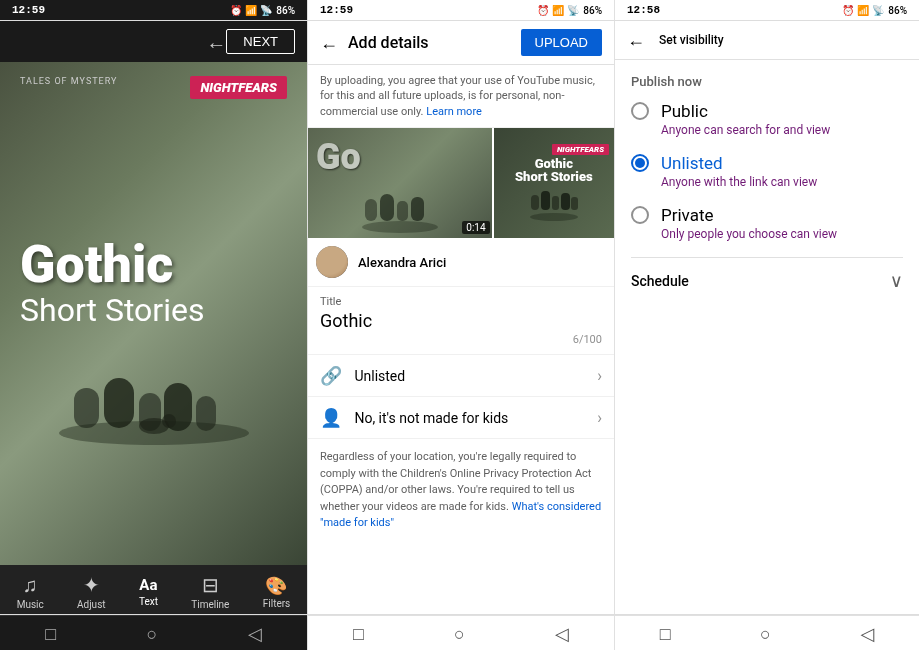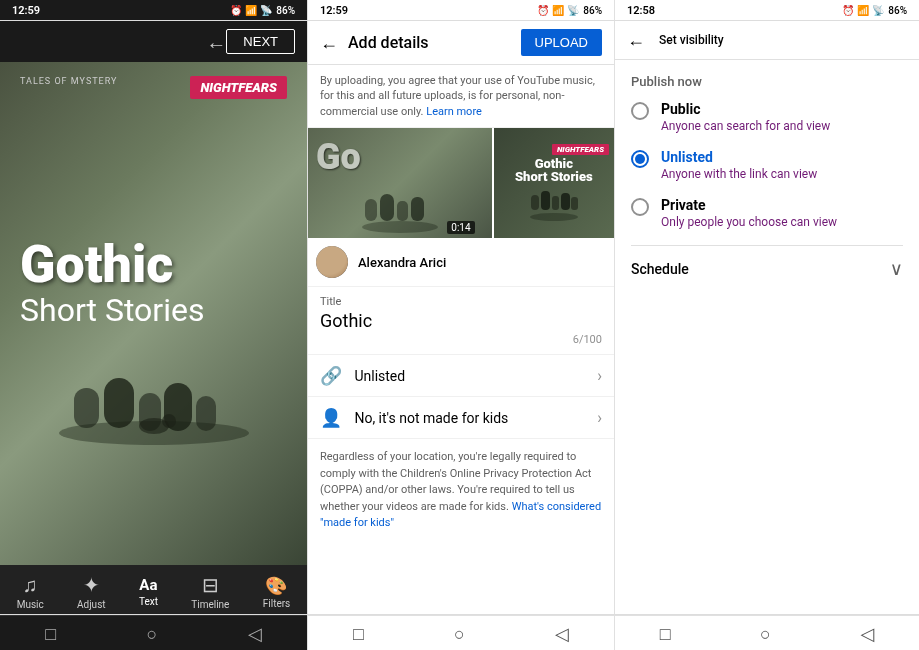--- a/index.html
+++ b/index.html
@@ -101,21 +101,21 @@
       width: 40%; background: linear-gradient(135deg, #3a4535 0%, #5a6a50 100%);
       display: flex; flex-direction: column; justify-content: center; align-items: center;
       padding: 5px; border-left: 2px solid #fff; position: relative;
     }
     .thumb-nightfears {
       background: #cc2255; color: #fff; font-size: 8px; font-weight: 900; font-style: italic;
       padding: 1px 5px; border-radius: 1px; margin-bottom: 2px; align-self: flex-end;
     }
     .thumb-secondary-title { font-size: 13px; font-weight: 900; color: #fff; text-align: center; line-height: 1; }
     .thumb-duration {
-      position: absolute; bottom: 4px; right: 17px;
+      position: absolute; bottom: 4px; right: 2px;
       background: rgba(0,0,0,0.7); color: #fff; font-size: 10px; padding: 1px 4px; border-radius: 2px;
     }
     .uploader-row {
       display: flex; align-items: center; gap: 10px; padding: 8px 8px;
       border-bottom: 1px solid #f0f0f0;
     }
     .avatar {
       width: 32px; height: 32px; border-radius: 50%;
       background: linear-gradient(135deg, #888, #555); flex-shrink: 0;
       display: flex; align-items: center; justify-content: center; overflow: hidden;
@@ -157,41 +157,41 @@
     .radio-btn {
       width: 18px; height: 18px; border-radius: 50%;
       border: 2px solid #909090; flex-shrink: 0; margin-top: 1px;
       display: flex; align-items: center; justify-content: center;
     }
     .radio-btn.selected { border-color: #065fd4; }
     .radio-btn.selected::after {
       content: ''; width: 10px; height: 10px; border-radius: 50%; background: #065fd4;
     }
     .radio-option-content { flex: 1; }
-    .radio-option-title { font-size: 14px; font-weight: 700; color: #000; }
+    .radio-option-title { font-size: 17px; font-weight: 400; color: #000; }
     .radio-option-title.selected { color: #065fd4; }
     .radio-option-desc { font-size: 12px; color: #701a75; margin-top: 2px; }
     .schedule-row {
       display: flex; align-items: center; justify-content: space-between;
       padding: 12px 0; border-top: 1px solid #e0e0e0; cursor: pointer;
     }
     .schedule-label { font-size: 14px; font-weight: 500; color: #000; }
     .schedule-chevron { font-size: 18px; color: #606060; }
 
     
     .nav-bar {
       background: #fff; display: flex; justify-content: space-around; align-items: center;
       padding: 6px 0; border-top: 1px solid #e0e0e0; height: 36px;
     }
     .nav-btn { font-size: 18px; color: #555; cursor: pointer; }
 
     .back-arrow { font-size: 18px; color: #000; cursor: pointer; }
     
     
-    .status-left { color: #000; font-size: 11px; font-weight: 600; }
+    .status-left { color: #000; font-size: 11px; font-weight: 600; font-family: Liberation Mono, monospace; }
     .status-icons { display: flex; gap: 3px; align-items: center; font-size: 10px; }
   </style>
 </head>
 <body>
 
 <div style="display:flex; background:#fff; border-bottom:1px solid #ddd;">
 
   <div class="status-bar" style="width:307px; background:#1a1a1a;">
     <span class="status-left" style="color:#fff;">12:59</span>
     <div class="status-icons" style="color:#fff;">

